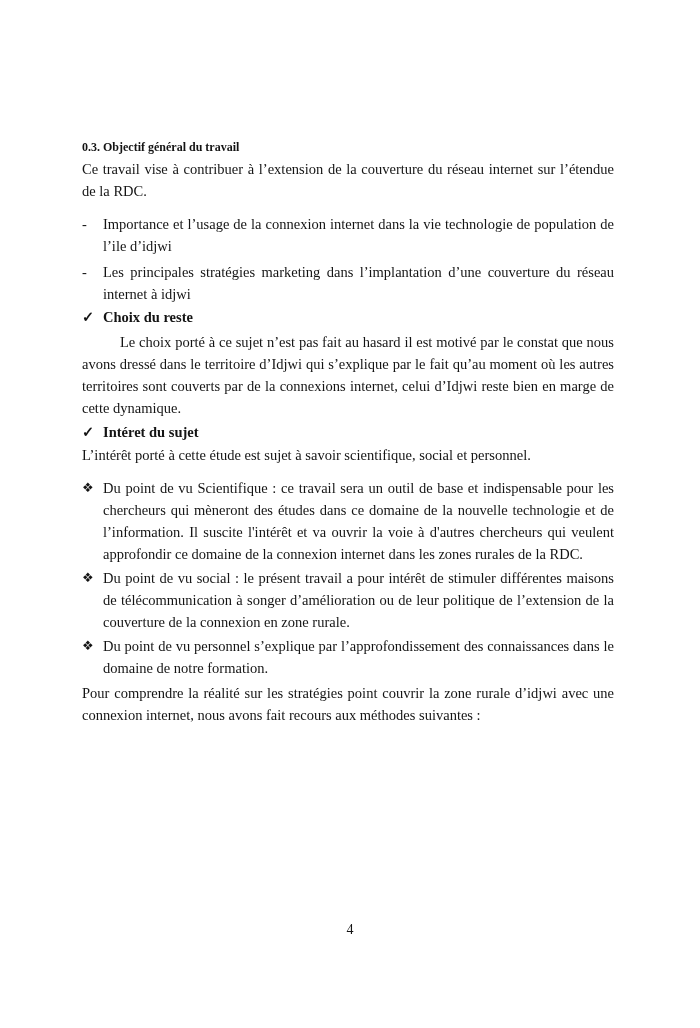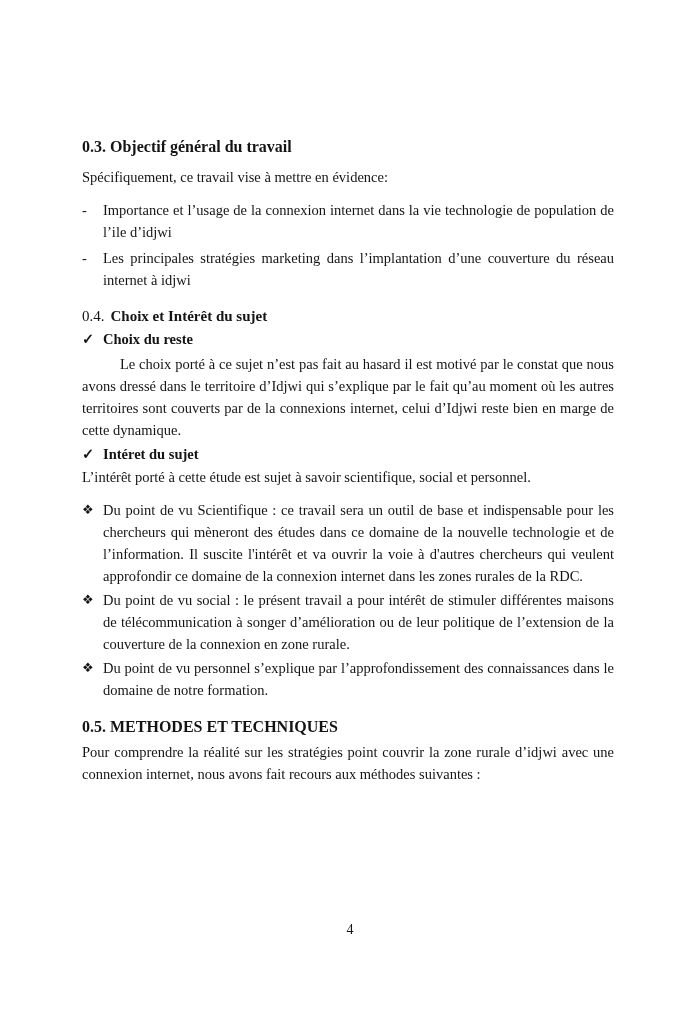--- a/index.html
+++ b/index.html
@@ -23,21 +23,21 @@
     width: 532px;
     font-size: 14.5px;
     line-height: 22px;
   }
   .para {
     text-align: justify;
     margin: 0;
   }
   .h-main {
     font-weight: bold;
-    font-size: 16px;
+    font-size: 12px;
     line-height: 22px;
     margin: 0;
     text-align: left;
   }
   .h-04 {
     font-size: 15px;
     line-height: 22px;
     margin: 0;
     text-align: left;
   }
@@ -110,37 +110,34 @@
   }
 </style>
 </head>
 <body>
 
 <div class="page">
   <div class="content">
 
     <h2 class="h-main">0.3. Objectif général du travail</h2>
 
+    <p class="para">Ce travail vise à contribuer à l’extension de la couverture du réseau internet sur l’étendue de la RDC.</p>
 
-    <p class="para mt-para">Spécifiquement, ce travail vise à mettre en évidence:</p>
 
     <div class="mt-list">
       <div class="li-row">
         <span class="li-marker">-</span>
         <span class="li-text">Importance et l’usage de la connexion internet dans la vie technologie de population de l’ile d’idjwi</span>
       </div>
       <div class="li-row">
         <span class="li-marker">-</span>
         <span class="li-text">Les principales stratégies marketing dans l’implantation d’une couverture du réseau internet à idjwi</span>
       </div>
     </div>
 
-    <h2 class="h-04 mt-h04">
-      <span class="h-prefix">0.4.</span><span class="h-bold">Choix et Intérêt du sujet</span>
-    </h2>
 
     <div class="check-row mt-tiny">
       <span class="li-marker">✓</span>
       <span class="li-text">Choix du reste</span>
     </div>
 
     <p class="para indent-para mt-med">Le choix porté à ce sujet n’est pas fait au hasard il est  motivé par le constat que nous avons dressé dans le territoire d’Idjwi qui s’explique par le fait qu’au moment où les autres territoires sont couverts par de la connexions internet, celui d’Idjwi reste bien en marge de cette dynamique.</p>
 
     <div class="check-row mt-small">
       <span class="li-marker">✓</span>
@@ -157,21 +154,20 @@
       <div class="li-row">
         <span class="li-marker">❖</span>
         <span class="li-text">Du point de vu social : le présent travail a pour intérêt de stimuler différentes maisons de télécommunication à songer d’amélioration ou de leur politique de l’extension de la couverture de la connexion en zone rurale.</span>
       </div>
       <div class="li-row">
         <span class="li-marker">❖</span>
         <span class="li-text">Du point de vu personnel s’explique par l’approfondissement des connaissances dans le domaine de notre formation.</span>
       </div>
     </div>
 
-    <h2 class="h-main mt-h05">0.5. METHODES ET TECHNIQUES</h2>
 
 
     <p class="para mt-med">Pour comprendre la réalité sur les stratégies point couvrir la zone rurale d’idjwi avec une connexion internet, nous avons fait recours aux méthodes suivantes :</p>
 
   </div>
 
   <div class="page-number">4</div>
 </div>
 
 </body></html>

